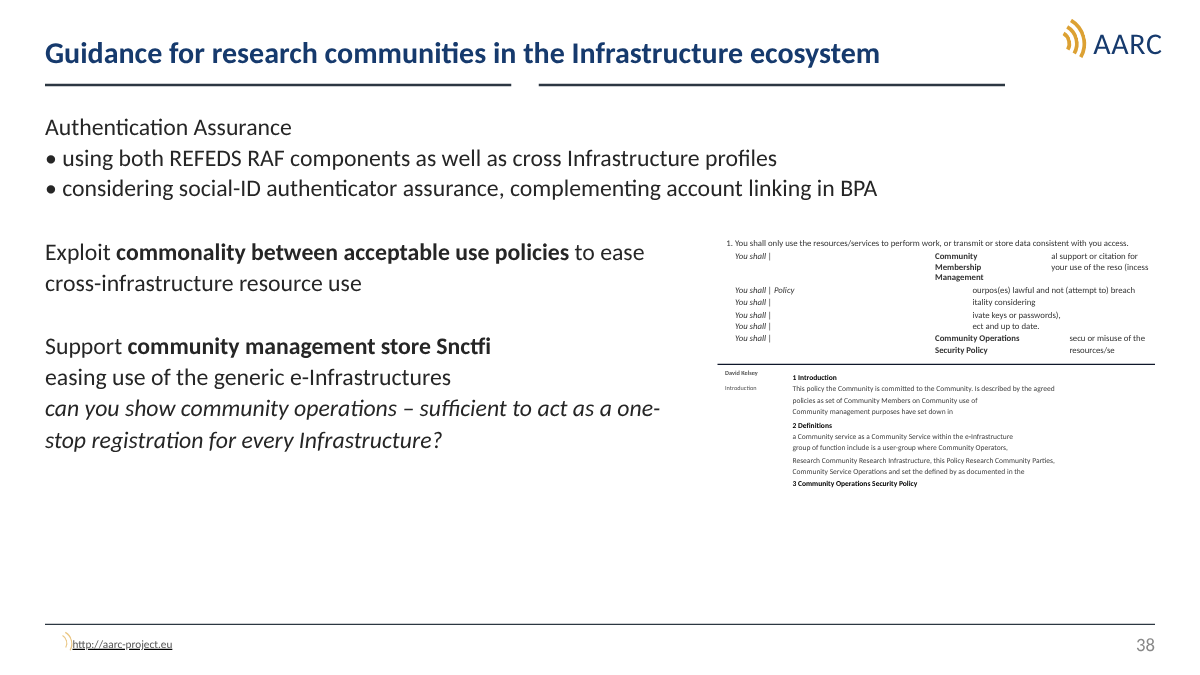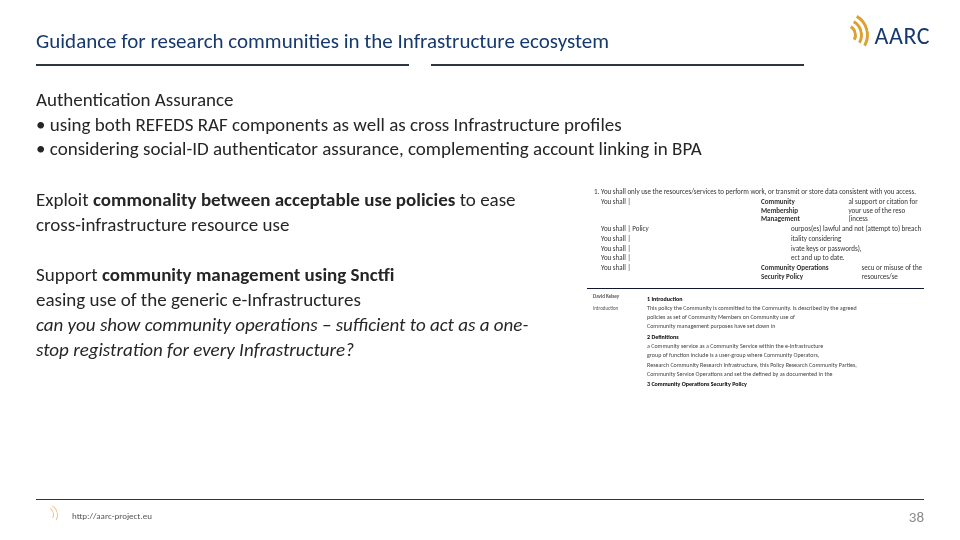--- a/index.html
+++ b/index.html
@@ -1,48 +1,48 @@
 <!DOCTYPE html>
 <html><head>
 <meta charset="utf-8">
 <style>
   * { margin:0; padding:0; box-sizing:border-box; }
   body { width:960px; height:540px; background:#fff; font-family:"Segoe UI", Calibri, Arial, sans-serif; position:relative; overflow:hidden; }
   .slide { width:100%; height:100%; position:relative; padding:28px 36px 0 36px; }
-  .title { font-size:21px; font-weight:400; color:#163a6d; margin-bottom:10px; }
+  .title { font-size:24px; font-weight:700; color:#163a6d; margin-bottom:10px; }
   .hr-row { display:flex; gap:22px; margin-bottom:22px; padding-right:120px; }
   .hr-row .rule { height:2px; background:#2c3742; flex:1; }
   .logo { position:absolute; top:12px; right:30px; display:flex; align-items:center; gap:6px; }
   .logo-arcs { width:46px; height:46px; position:relative; }
   .logo-arcs span { position:absolute; border:3px solid #dca133; border-color:transparent #dca133 transparent transparent; border-radius:50%; }
   .arc1 { width:46px; height:46px; top:0; left:0; transform:rotate(-15deg);}
   .arc2 { width:34px; height:34px; top:6px; left:6px; transform:rotate(-15deg);}
   .arc3 { width:22px; height:22px; top:12px; left:12px; transform:rotate(-15deg);}
   .logo-text { font-size:24px; font-weight:400; color:#163a6d; letter-spacing:0.5px; }
   .content { font-size:19px; color:#262626; line-height:1.3;margin-top:20px; }
   .block { margin-bottom:26px; }
   .block .line { display:block; }
   .bullet::before { content:"• "; }
-  .cols { display:flex; gap:31px; }
+  .cols { display:flex; gap:18px; }
   .left { flex:0 0 520px; }
   .right { flex:1; font-size:7px; color:#333; line-height:1.25; }
   .right .hdr { font-weight:600; margin-bottom:2px; }
   .right ol { margin-left:14px; margin-bottom:6px; }
   .right ol li { margin-bottom:1px; }
   .right .li-split { display:flex; }
-  .right .li-split .l { flex:0 0 160px; white-space:nowrap; overflow:hidden; }
+  .right .li-split .l { flex:0 0 160px; white-space:nowrap; overflow:hidden;font-style:italic; }
   .right .li-split .r { padding-left:30px; }
   .doc-preview { margin-top:4px; padding:4px 6px; border-top:1px solid #0f172a; font-size:6px; color:#333; }
   .doc-preview .dt { font-weight:700; margin:3px 0 2px 0; color:#000; }
   .doc-preview p { margin-bottom:2px; line-height:1.2; color:#444; }
   .dp-row { display:flex; gap:8px;}
   .dp-side { flex:0 0 46px; font-size:5px; color:#555;}
   .dp-side .author { margin-bottom:6px; font-weight:600;}
   .dp-main { flex:1; }
-  .footer { position:absolute; bottom:14px; left:36px; right:36px; display:flex; align-items:center; gap:14px; }
+  .footer { position:absolute; bottom:14px; left:36px; right:36px; display:flex; align-items:center; gap:0;text-decoration:underline; }
   .footer-rule { position:absolute; bottom:40px; left:36px; right:36px; height:1px; background:#2c3742; }
   .footer .mini-logo { width:22px; height:22px; position:relative; opacity:0.6; }
   .footer .mini-logo span { position:absolute; border:1.5px solid #dca133; border-color:transparent #dca133 transparent transparent; border-radius:50%; }
   .ma1{width:22px;height:22px;top:0;left:0;transform:rotate(-15deg);}
   .ma2{width:15px;height:15px;top:3px;left:3px;transform:rotate(-15deg);}
   .footer-url { font-size:9px; color:#555; }
   .page-num { position:absolute; bottom:14px; right:36px; font-size:15px; color:#888; }
   b { font-weight:700; }
   .italic { font-style:italic; }
 </style>
@@ -72,21 +72,21 @@
       <span class="line bullet">considering social-ID authenticator assurance, complementing account linking in BPA</span>
     </div>
 
     <div class="cols">
       <div class="left">
         <div class="block">
           <span>Exploit </span><b>commonality between acceptable use policies</b><span> to ease cross-infrastructure resource use</span>
         </div>
 
         <div class="block">
-          <span class="line"><span>Support </span><b>community management using Snctfi</b></span>
+          <span class="line"><span>Support </span><b>community management store Snctfi</b></span>
           <span class="line">easing use of the generic e-Infrastructures</span>
           <span class="line italic">can you show community operations – sufficient to act as a one-stop registration for every Infrastructure?</span>
         </div>
       </div>
 
       <div class="right">
         <ol>
           <li><span>You shall only use the resources/services to perform work, or transmit or store data consistent with you access.</span></li>
           <li class="li-split">
               <span class="l">You shall |</span>

